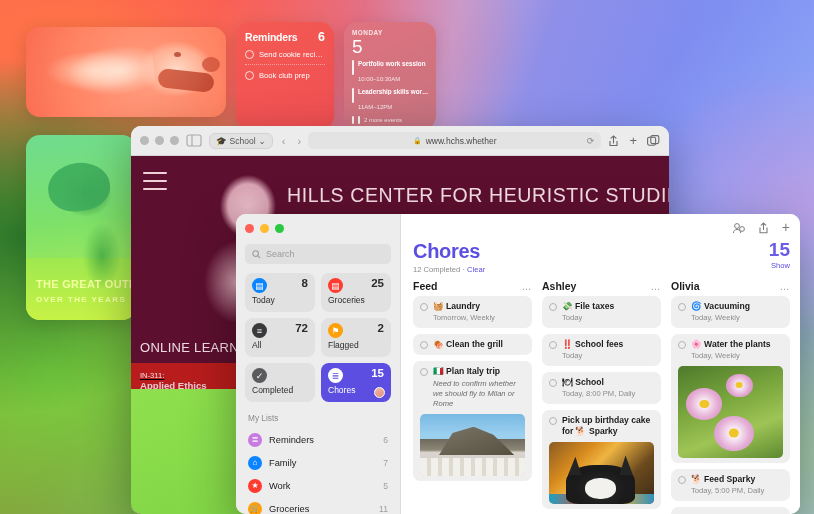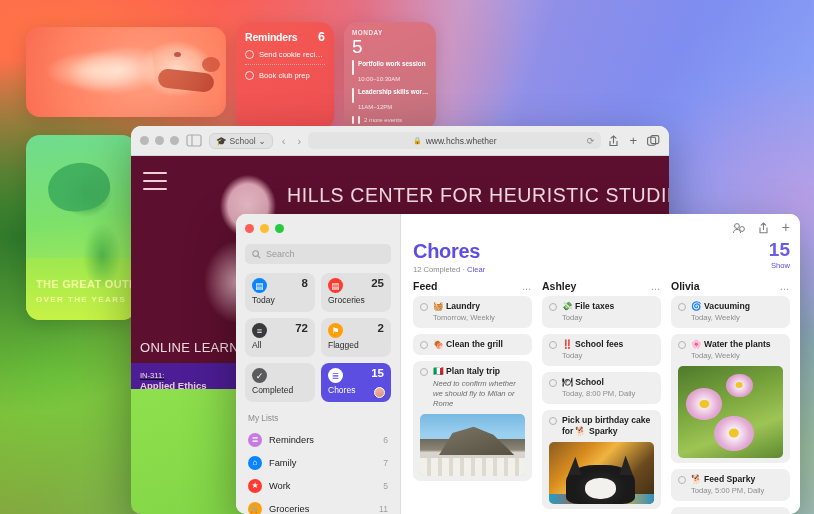--- a/index.html
+++ b/index.html
@@ -140,21 +140,21 @@
                 radial-gradient(ellipse 26px 22px at 96px 86px, #e2b2c0 0%, rgba(226,178,192,0) 76%);
   }
   .hero-title { position:absolute; left:156px; top:28px; font-size:19.5px; letter-spacing:.6px;
     color:#f3dbe2; font-weight:400; white-space:nowrap;}
   .hero-big { position:absolute; left:150px; top:50px; font-size:78px; font-weight:700;
     color:#9ed0e3; letter-spacing:2px; white-space:nowrap; line-height:1;}
   .card-hdr { position:absolute; left:0; top:175px; width:118px; height:32px;
      background:#5c0f2e; display:flex; align-items:center; padding-left:9px;}
   .card-hdr span { font-size:13px; color:#f0dde3; letter-spacing:.3px; white-space:nowrap;}
   .course { position:absolute; left:0; top:207px; width:118px; bottom:125px;
-     background:#4c1d95; padding:8px 9px; overflow:hidden;text-decoration:underline;}
+     background:#b91c1c; padding:8px 9px; overflow:hidden;text-decoration:underline;}
   .c-code { font-size:7.6px; color:#f0dde3; }
   .c-name { font-size:9.6px; color:#e9c8d3; font-weight:700; margin-bottom:5px;}
   .sf-bottom { position:absolute; left:0; right:0; bottom:0; height:125px;
      background:linear-gradient(160deg,#8fe04e,#76cc3f);}
 
   
   #remapp { position:absolute; left:236px; top:214px; width:564px; height:300px;
      border-radius:10px; overflow:hidden; box-shadow:0 18px 50px rgba(0,0,0,.34);
      display:flex; background:#fff;}
   .ra-side { width:165px; background:#ededed; padding:10px 9px 0;

